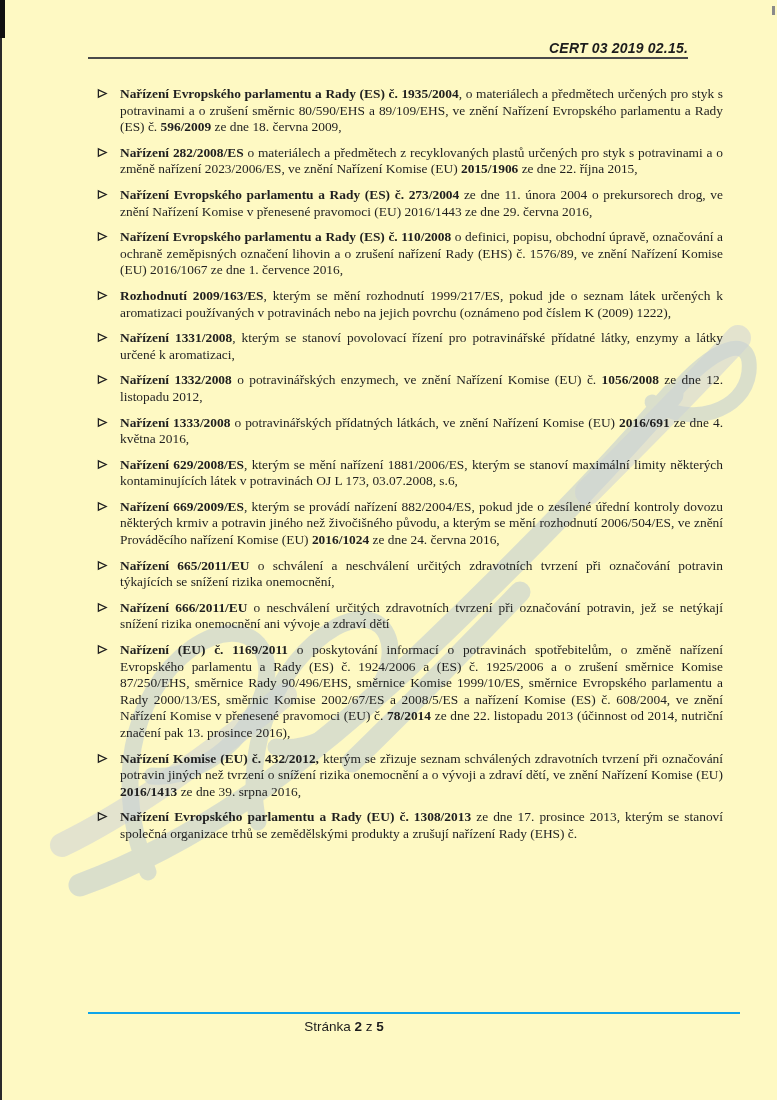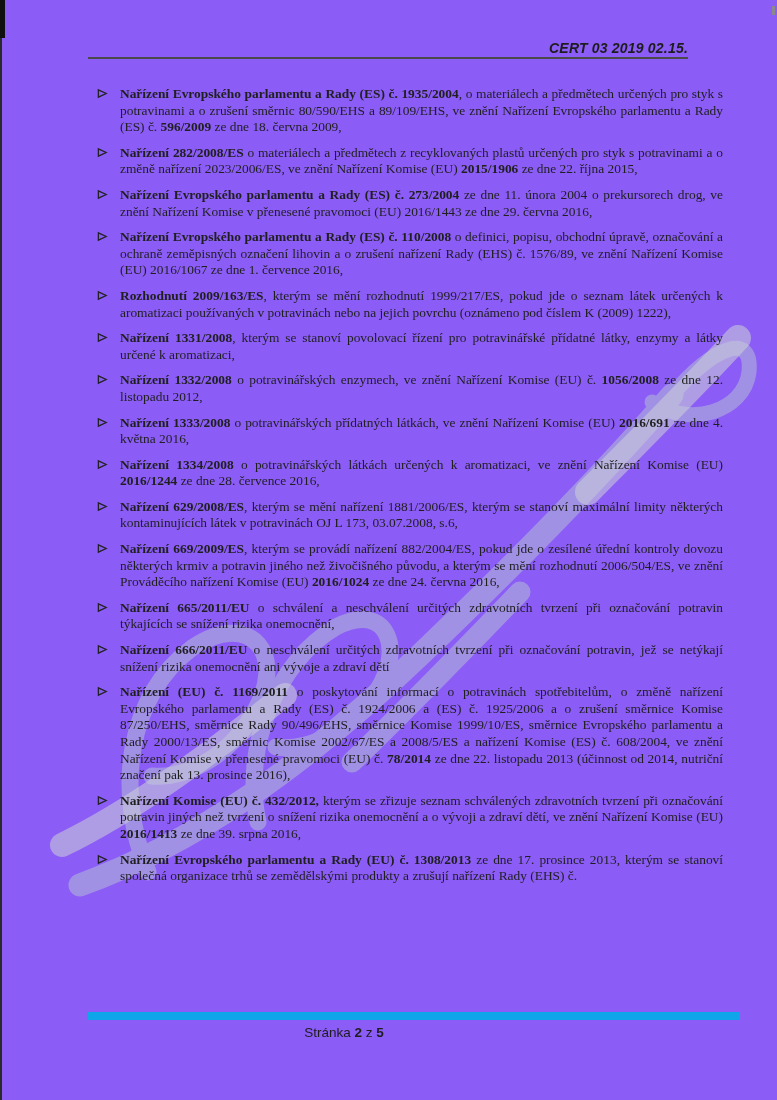--- a/index.html
+++ b/index.html
@@ -1,20 +1,20 @@
 <!DOCTYPE html>
 <html><head>
 <meta charset="utf-8">
 <style>
   html,body{margin:0;padding:0;background:#e8e8e8;}
   .page{
     position:relative;
     width:777px;height:1100px;
     margin:0 auto;
-    background:#8b5cf6;
+    background:#fef9c3;
     overflow:hidden;
     font-family:"Liberation Serif","DejaVu Serif",serif;
   }
   
   .edge-left{position:absolute;left:0;top:0;width:2px;height:1100px;background:#2a2a2a;}
   .corner-blob{position:absolute;left:0;top:0;width:5px;height:38px;background:#101010;}
   .tick-topright{position:absolute;right:2px;top:6px;width:3px;height:9px;background:#8a8a8a;}
 
   
   .watermark{position:absolute;left:0;top:0;width:777px;height:1100px;pointer-events:none;}
@@ -34,21 +34,21 @@
     position:absolute;left:97px;top:86px;width:626px;
     font-size:13.4px;line-height:16.6px;color:#1f1f1f;
   }
   .para{position:relative;padding-left:23px;margin-bottom:9px;text-align:justify;}
   .para b{font-weight:bold;}
   .bullet{position:absolute;left:0;top:2px;color:#222;line-height:0;}
   .bullet svg{display:inline-block;}
 
   .footer{
     position:absolute;left:88px;top:1012px;width:652px;
-    border-top:8px solid #0ea5e9;
+    border-top:2px solid #0ea5e9;
     padding-top:5px;
     font-family:"Liberation Sans","DejaVu Sans",sans-serif;
     font-size:13.5px;color:#1d1d1d;
   }
   .footer-inner{width:100%;text-align:center;transform:translateX(-70px);}
   .footer-inner b{font-weight:bold;}
 </style>
 </head>
 <body>
 
@@ -96,23 +96,20 @@
             <path d="M1.5 2 L10 6 L1.5 10 Z" fill="none" stroke="currentColor" stroke-width="1.4" stroke-linejoin="miter"></path>
           </svg></span><span><b>Nařízení 1331/2008</b><span>, kterým se stanoví povolovací řízení pro potravinářské přídatné látky, enzymy a látky určené k aromatizaci,</span></span></div>
       <div class="para"><span class="bullet"><svg width="11" height="11" viewBox="0 0 12 12">
             <path d="M1.5 2 L10 6 L1.5 10 Z" fill="none" stroke="currentColor" stroke-width="1.4" stroke-linejoin="miter"></path>
           </svg></span><span><b>Nařízení 1332/2008</b><span> o potravinářských enzymech, ve znění Nařízení Komise (EU) č. </span><b>1056/2008</b><span> ze dne 12. listopadu 2012,</span></span></div>
       <div class="para"><span class="bullet"><svg width="11" height="11" viewBox="0 0 12 12">
             <path d="M1.5 2 L10 6 L1.5 10 Z" fill="none" stroke="currentColor" stroke-width="1.4" stroke-linejoin="miter"></path>
           </svg></span><span><b>Nařízení 1333/2008</b><span> o potravinářských přídatných látkách, ve znění Nařízení Komise (EU) </span><b>2016/691</b><span> ze dne 4. května 2016,</span></span></div>
       <div class="para"><span class="bullet"><svg width="11" height="11" viewBox="0 0 12 12">
             <path d="M1.5 2 L10 6 L1.5 10 Z" fill="none" stroke="currentColor" stroke-width="1.4" stroke-linejoin="miter"></path>
-          </svg></span><span><b>Nařízení 1334/2008</b><span> o potravinářských látkách určených k aromatizaci, ve znění Nařízení Komise (EU) </span><b>2016/1244</b><span> ze dne 28. července 2016,</span></span></div>
-      <div class="para"><span class="bullet"><svg width="11" height="11" viewBox="0 0 12 12">
-            <path d="M1.5 2 L10 6 L1.5 10 Z" fill="none" stroke="currentColor" stroke-width="1.4" stroke-linejoin="miter"></path>
           </svg></span><span><b>Nařízení 629/2008/ES</b><span>, kterým se mění nařízení 1881/2006/ES, kterým se stanoví maximální limity některých kontaminujících látek v potravinách  OJ L 173, 03.07.2008, s.6,</span></span></div>
       <div class="para"><span class="bullet"><svg width="11" height="11" viewBox="0 0 12 12">
             <path d="M1.5 2 L10 6 L1.5 10 Z" fill="none" stroke="currentColor" stroke-width="1.4" stroke-linejoin="miter"></path>
           </svg></span><span><b>Nařízení 669/2009/ES</b><span>, kterým se provádí nařízení  882/2004/ES, pokud jde o zesílené úřední kontroly dovozu některých krmiv a potravin jiného než živočišného původu, a kterým se mění rozhodnutí 2006/504/ES, ve znění Prováděcího nařízení Komise (EU) </span><b>2016/1024</b><span> ze dne 24. června 2016,</span></span></div>
       <div class="para"><span class="bullet"><svg width="11" height="11" viewBox="0 0 12 12">
             <path d="M1.5 2 L10 6 L1.5 10 Z" fill="none" stroke="currentColor" stroke-width="1.4" stroke-linejoin="miter"></path>
           </svg></span><span><b>Nařízení 665/2011/EU</b><span> o schválení a neschválení určitých zdravotních tvrzení při označování potravin týkajících se snížení rizika onemocnění,</span></span></div>
       <div class="para"><span class="bullet"><svg width="11" height="11" viewBox="0 0 12 12">
             <path d="M1.5 2 L10 6 L1.5 10 Z" fill="none" stroke="currentColor" stroke-width="1.4" stroke-linejoin="miter"></path>
           </svg></span><span><b>Nařízení 666/2011/EU</b><span> o neschválení určitých zdravotních tvrzení při označování potravin, jež se netýkají snížení rizika onemocnění ani vývoje a zdraví dětí</span></span></div>

